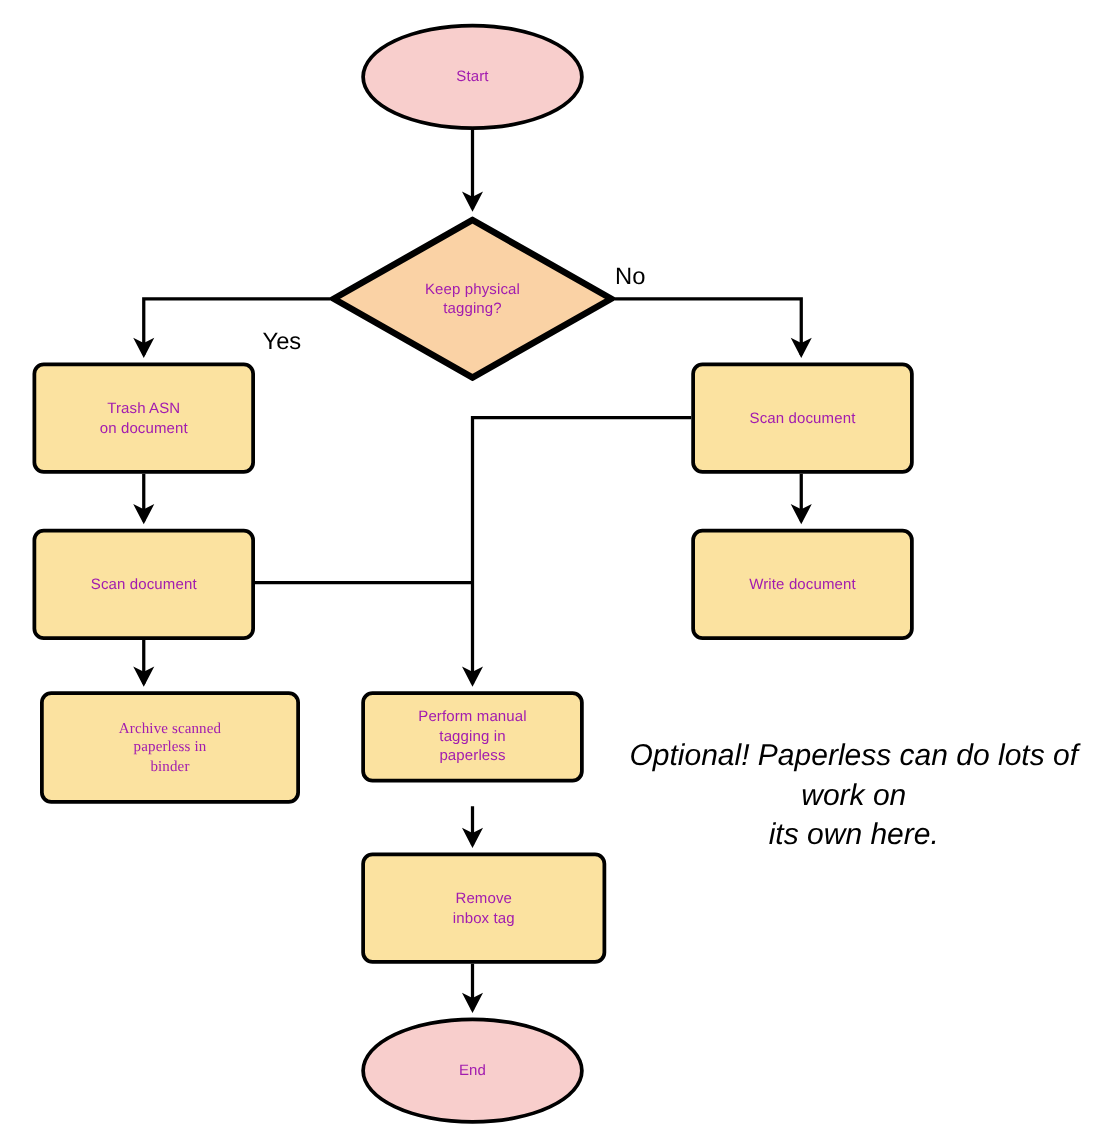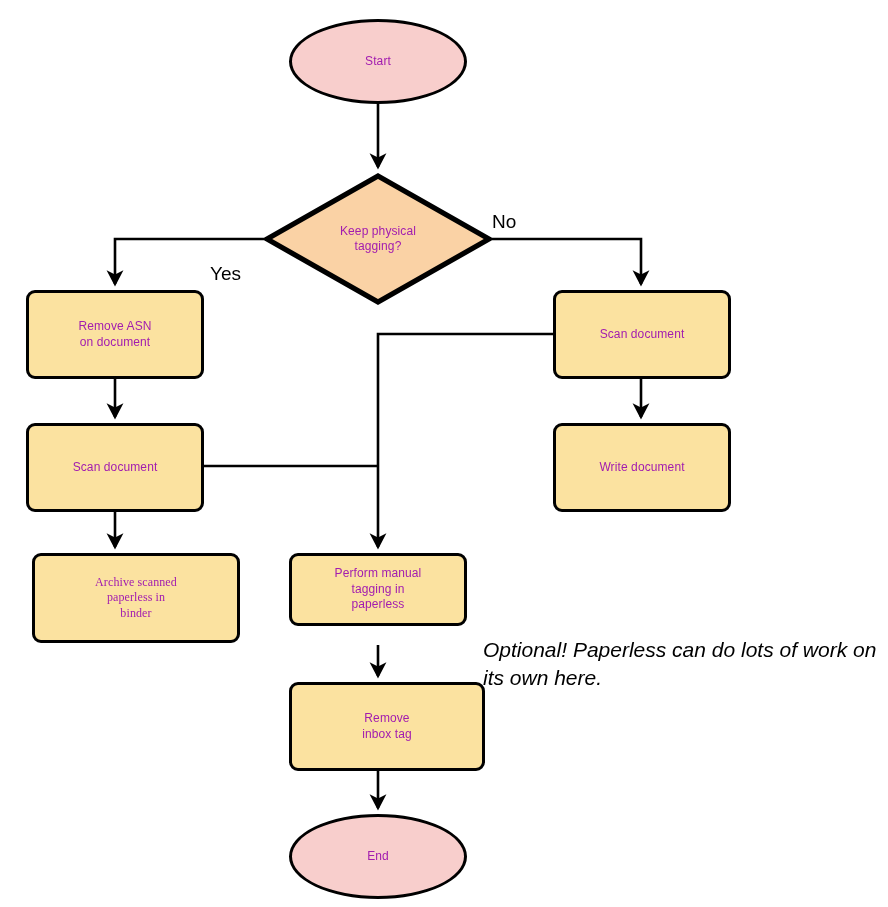--- a/index.html
+++ b/index.html
@@ -65,26 +65,25 @@
     z-index: 2;
   }
   .edge-label {
     position: absolute;
     font-size: 19px;
     color: #000000;
     white-space: nowrap;
   }
   .annotation {
     position: absolute;
-    font-size: 21px;
+    font-size: 24px;
     font-style: italic;
     color: #000000;
     line-height: 1.32;
-    text-align: left;
-    margin-top: 47px;
+    text-align: center;
   }
   .node-text-line {
     display: block;
   }
 </style>
 </head>
 <body>
 
 <div id="canvas">
 
@@ -128,21 +127,21 @@
       <polygon points="114,3 225,66 114,129 3,66" fill="#fad2a5" stroke="#000000" stroke-width="5.2" stroke-linejoin="miter" vector-effect="non-scaling-stroke"></polygon>
     </svg>
     <div class="diamond-label">
       <span class="node-text-line">Keep physical</span>
       <span class="node-text-line">tagging?</span>
     </div>
   </div>
 
   <div class="node node-process" style="left:26px; top:290px; width:178px; height:89px;">
     <div>
-      <span class="node-text-line">Remove ASN</span>
+      <span class="node-text-line">Trash ASN</span>
       <span class="node-text-line">on document</span>
     </div>
   </div>
 
   <div class="node node-process" style="left:26px; top:423px; width:178px; height:89px;">
     <span class="node-text-line">Scan document</span>
   </div>
 
   <div class="node node-process" style="left:32px; top:553px; width:208px; height:90px;font-family:Liberation Serif, serif;">
     <div>

